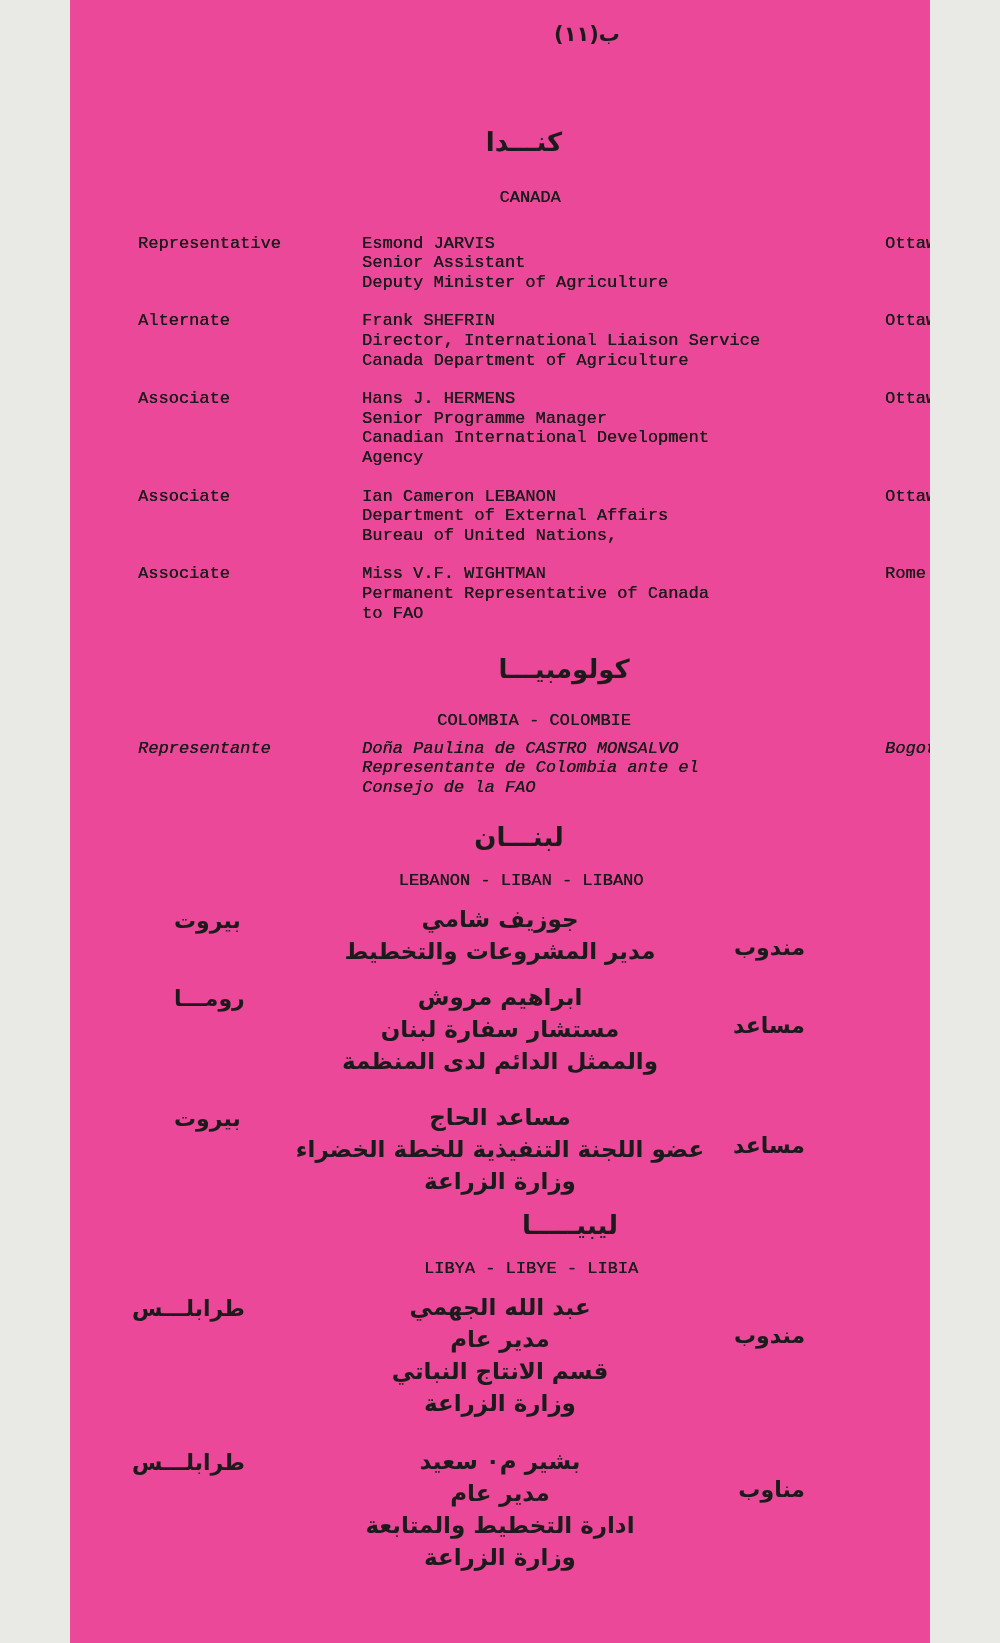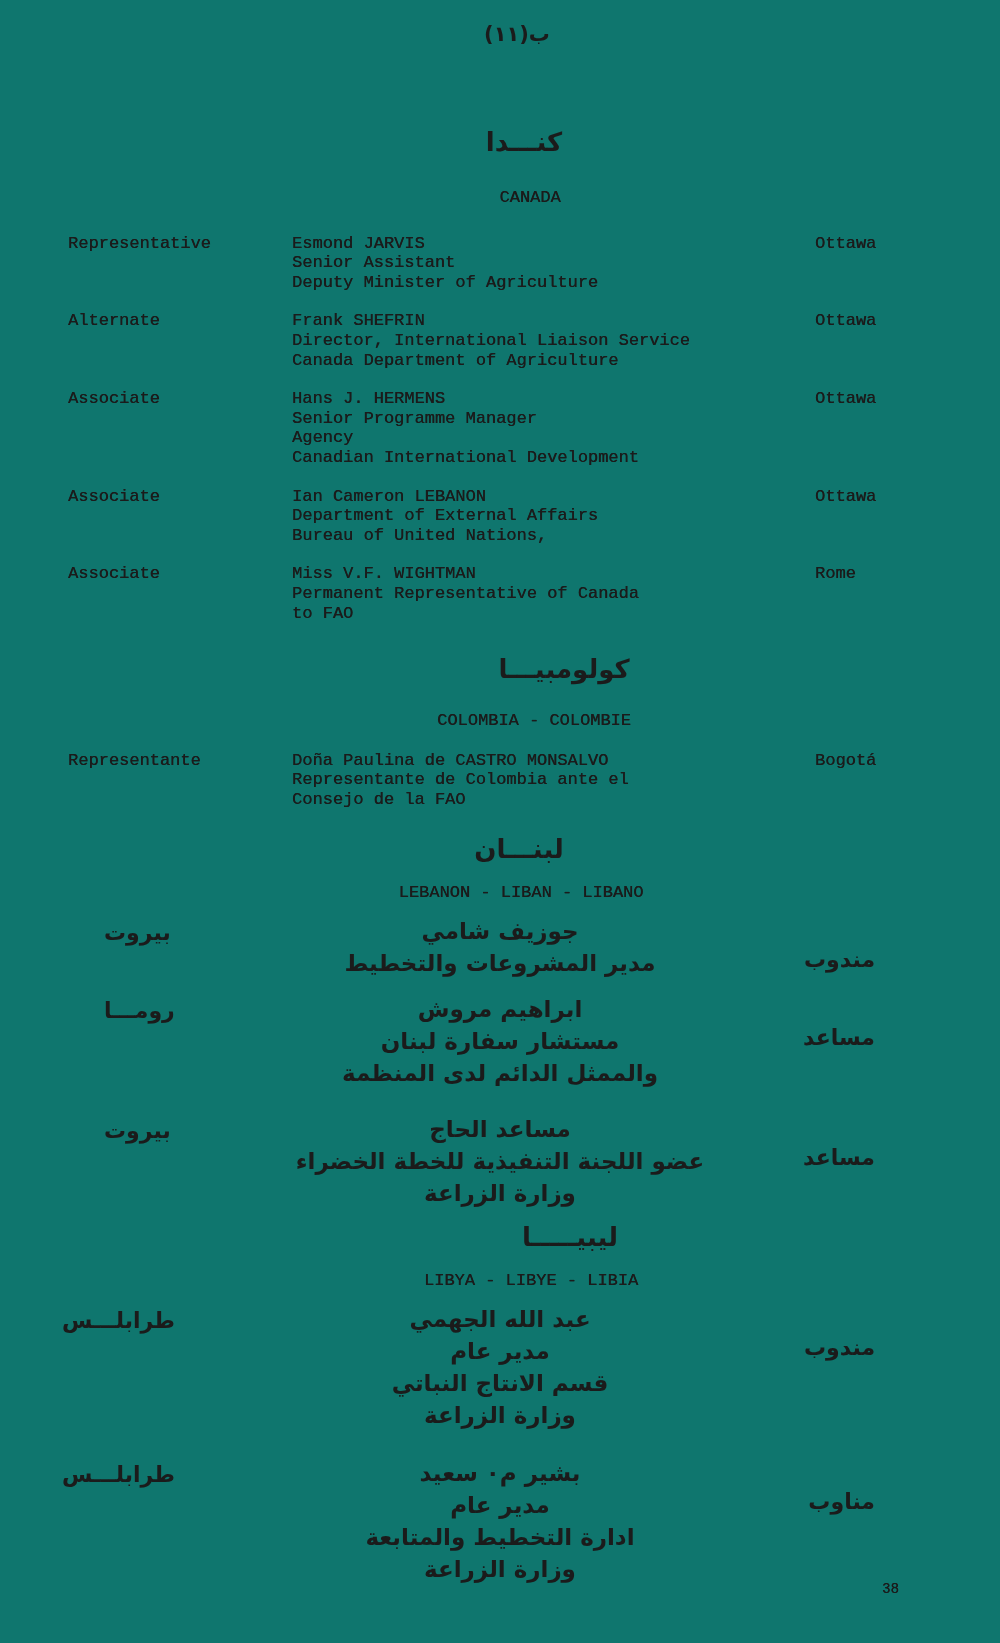--- a/index.html
+++ b/index.html
@@ -1,20 +1,20 @@
 <!DOCTYPE html>
 <html lang="en"><head>
 <meta charset="utf-8">
 <style>
   html,body{margin:0;padding:0;background:#e9e9e6;}
   .page{
     position:relative;
-    width:1000px;height:1643px;
+    width:860px;height:1643px;
     margin:0 auto;
-    background:#0f766e;
+    background:#ec4899;
     color:#1b1b1b;
     font-family:"Liberation Mono",monospace;
     font-size:17px;line-height:19.6px;
     overflow:hidden;
   }
   .typ{ text-shadow:0.35px 0 currentColor; }           
   .ar{
     font-family:"DejaVu Sans",sans-serif;
     font-weight:bold;
     direction:rtl;
@@ -72,22 +72,22 @@
       <div>Canada Department of Agriculture</div>
     </div>
     <span class="city">Ottawa</span>
   </div>
 
   <div class="erow typ">
     <span class="role">Associate</span>
     <div>
       <div>Hans J. HERMENS</div>
       <div>Senior Programme Manager</div>
+      <div>Canadian International Development</div>
       <div>Agency</div>
-      <div>Canadian International Development</div>
     </div>
     <span class="city">Ottawa</span>
   </div>
 
   <div class="erow typ">
     <span class="role">Associate</span>
     <div>
       <div>Ian Cameron LEBANON</div>
       <div>Department of External Affairs</div>
       <div>Bureau of United Nations,</div>
@@ -101,21 +101,21 @@
       <div>Miss V.F. WIGHTMAN</div>
       <div>Permanent Representative of Canada</div>
       <div>to FAO</div>
     </div>
     <span class="city">Rome</span>
   </div>
 
   <div class="h-ar ar" style="margin-top:26px; transform:translateX(64px);">كولومبيـــا</div>
   <div class="h-lat typ" style="margin-top:22px; transform:translateX(34px);">COLOMBIA - COLOMBIE</div>
 
-  <div class="erow typ" style="margin-top:20px;">
+  <div class="erow typ" style="margin-top:8px;font-style:italic;">
     <span class="role">Representante</span>
     <div>
       <div>Doña Paulina de CASTRO MONSALVO</div>
       <div>Representante de Colombia ante el</div>
       <div>Consejo de la FAO</div>
     </div>
     <span class="city">Bogotá</span>
   </div>
 
   <div class="h-ar ar" style="margin-top:20px; transform:translateX(19px);">لبنـــان</div>

